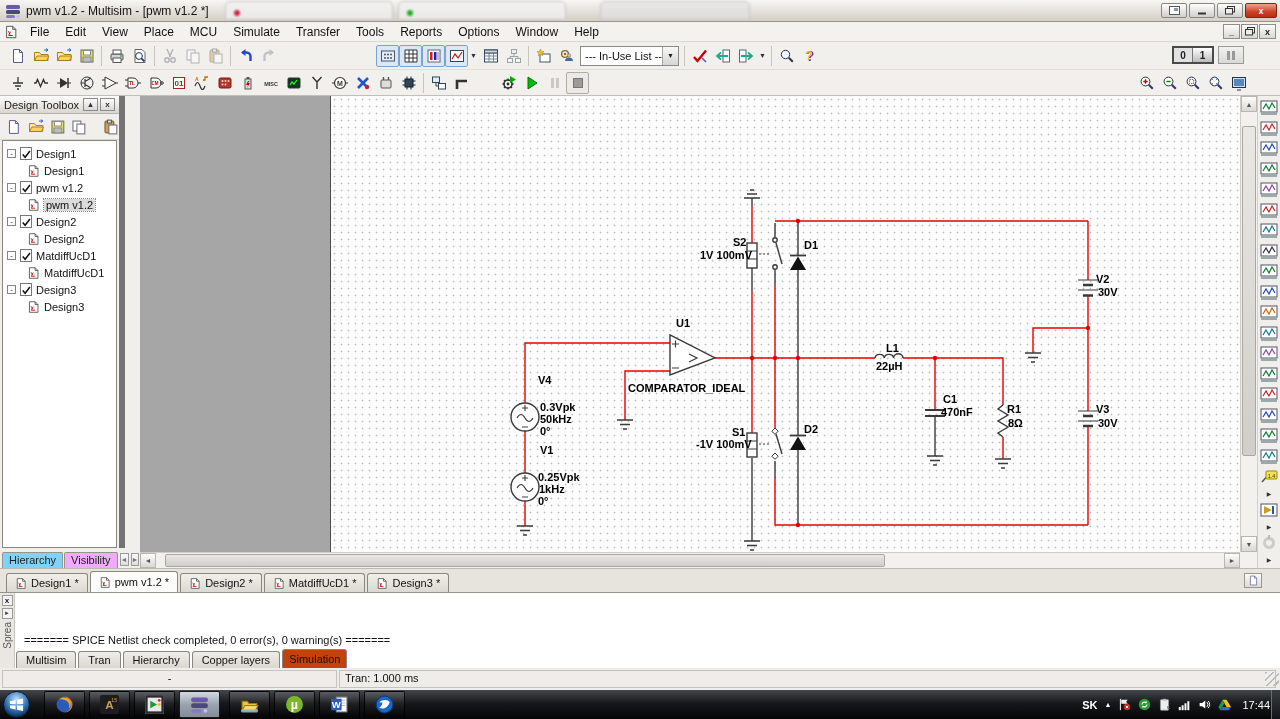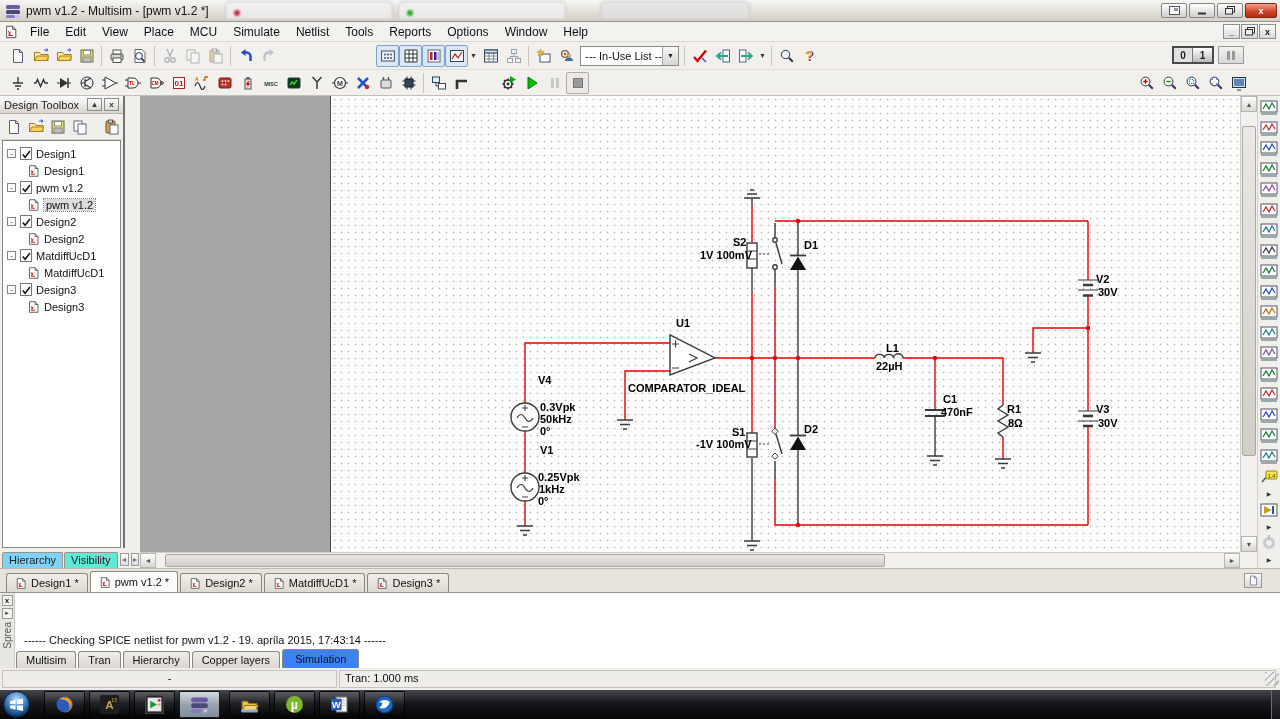--- a/index.html
+++ b/index.html
@@ -35,36 +35,36 @@
 .combo .val{flex:1;padding-left:4px;white-space:nowrap;overflow:hidden;color:#111}
 .combo .cbtn{width:16px;height:18px;background:linear-gradient(#f8f8f8,#d5d5d2);border-left:1px solid #a5a5a5;display:flex;align-items:center;justify-content:center;font-size:7px;color:#222}
 .rockerwrap{position:absolute;right:36px;top:46px;display:flex;gap:4px;align-items:center}
 .rocker{width:42px;height:18px;border:2px solid #4a4a4a;background:#ececec;display:flex;font-size:10px;font-weight:bold;color:#222}
 .rocker .r0{width:19px;border-right:1px solid #777;display:flex;align-items:center;justify-content:center;background:#e2e2e2}
 .rocker .r1{width:19px;display:flex;align-items:center;justify-content:center;background:linear-gradient(#fff,#bbb)}
 .pausebtn{width:26px;height:18px;border:1px solid #9a9a9a;background:linear-gradient(#f2f2f2,#d9d9d6);display:flex;align-items:center;justify-content:center}
 .pausebtn .bars{width:8px;height:9px;border-left:3px solid #999;border-right:3px solid #999}
 .zoomgrp{position:absolute;right:30px;top:72px;display:flex}
 
-.toolbox{left:0;top:96px;width:125px;height:472px;background:#f0efec;border-right:2px solid #737373}
+.toolbox{left:0;top:96px;width:125px;height:472px;background:#f0efec;border-right:6px solid #737373}
 .tbx-title{height:18px;background:linear-gradient(#fdfdfc,#d9d6cf);border-bottom:1px solid #b5b2ab;font-size:11px;color:#222;display:flex;align-items:center;padding:0 4px}
 .tbx-btn{width:15px;height:13px;border:1px solid #8c8c8c;background:linear-gradient(#fcfcfc,#d9d9d6);display:flex;align-items:center;justify-content:center;font-size:8px;font-weight:bold;color:#333;margin-left:2px}
 .tbx-tools{height:26px;display:flex;align-items:center;gap:6px;padding-left:6px;background:#f0efec;border-bottom:1px solid #d8d5cf}
 .tbx-tools svg{width:16px;height:16px}
 .tree{position:absolute;left:2px;right:2px;top:44px;bottom:20px;background:#fff;border:1px solid #8a8780;font-size:11px;color:#111;overflow:hidden;padding-top:4px}
 .trow{display:flex;align-items:center;height:17px;padding-left:4px}
 .trow.child{padding-left:24px}
 .expander{width:9px;height:9px;border:1px solid #848484;background:#fff;font-size:8px;line-height:7px;text-align:center;color:#333;margin-right:4px;flex:none}
 .cb{width:12px;height:13px;border:1px solid #777;background:#fff;margin-right:4px;flex:none;position:relative}
 .cb svg{position:absolute;left:0;top:1px;width:11px;height:11px}
 .pgic{width:13px;height:14px;margin-right:4px;flex:none}
 .tlabel{white-space:nowrap}
 .tlabel.sel{background:#dcdcdc;outline:1px dotted #888;padding:0 2px}
 .tbx-tabs{position:absolute;left:0;bottom:0;width:140px;height:20px;display:flex;align-items:flex-end;padding-left:2px;background:#f0efec}
-.ttab{font-size:11px;padding:1px 6px 2px;border:1px solid #97948c;border-bottom:none;background:#5eead4;border-radius:2px 2px 0 0;margin-right:1px;color:#222}
+.ttab{font-size:11px;padding:1px 6px 2px;border:1px solid #97948c;border-bottom:none;background:#f0abfc;border-radius:2px 2px 0 0;margin-right:1px;color:#222}
 .ttab.active{background:#7dd3fc}
 .tarrow{width:13px;height:13px;border:1px solid #9a9a9a;background:linear-gradient(#fafafa,#ddd);font-size:7px;color:#777;display:flex;align-items:center;justify-content:center;margin:0 1px 2px}
 
 .canvas{left:140px;top:96px;width:1100px;height:456px;background:#a6a6a6;overflow:hidden}
 .sheet{position:absolute;left:190px;top:0;width:910px;height:456px;background-color:#fdfdfd;background-image:radial-gradient(#bcbcbc .9px,transparent 1.05px);background-size:7px 7px;border-left:1px solid #4e4e4e}
 .vscroll{left:1240px;top:96px;width:17px;height:456px;background:#f2f1ee;border-left:1px solid #cfccc5}
 .hscroll{left:140px;top:552px;width:1100px;height:16px;background:#f2f1ee;border-top:1px solid #cfccc5}
 .scorner{left:1240px;top:552px;width:17px;height:16px;background:#f2f1ee}
 .sbtn{position:absolute;background:linear-gradient(#fdfdfd,#d9d8d4);border:1px solid #b9b6af;display:flex;align-items:center;justify-content:center;font-size:7px;color:#555}
 .sthumb{position:absolute;background:linear-gradient(#e9e8e5,#cfcec9);border:1px solid #aaa7a0;border-radius:2px}
@@ -80,21 +80,21 @@
 .dtabbtn{position:absolute;right:18px;top:573px;width:18px;height:15px;border:1px solid #9a978f;background:linear-gradient(#fbfbfa,#ddDAD3);display:flex;align-items:center;justify-content:center}
 
 .ssview{left:0;top:592px;width:1280px;height:76px;background:#fff;border-top:1px solid #96938b}
 .ssrail{position:absolute;left:0;top:0;width:15px;height:76px;background:#e9e7e2;border-right:1px solid #c9c6bf;display:flex;flex-direction:column;align-items:center}
 .ssx{width:11px;height:11px;border:1px solid #9a9a9a;background:#f4f4f2;font-size:8px;font-weight:bold;color:#222;line-height:9px;text-align:center;margin-top:2px}
 .ssar{width:11px;height:11px;border:1px solid #9a9a9a;background:#f4f4f2;font-size:6px;color:#444;line-height:9px;text-align:center;margin-top:2px}
 .ssvert{margin-top:3px;font-size:10px;color:#555;writing-mode:vertical-rl;transform:rotate(180deg)}
 .sslines{position:absolute;left:24px;top:5px;font-size:11px;color:#111;line-height:17px;white-space:pre}
 .sstabs{position:absolute;left:16px;bottom:0;display:flex;align-items:flex-end;height:21px}
 .sstab{font-size:11px;color:#111;padding:2px 9px;border:1px solid #8a877f;border-bottom:none;border-radius:3px 3px 0 0;background:linear-gradient(#efede8,#dad7d0);margin-right:2px}
-.sstab.active{background:#3b82f6;padding:3px 12px}
+.sstab.active{background:#c2410c;padding:3px 6px}
 
 .statusbar{left:0;top:668px;width:1280px;height:22px;background:#efede9;display:flex;align-items:stretch;font-size:11px;color:#111;padding:2px}
 .scell{border:1px solid #c6c3bc;background:#efede9;padding:1px 5px;margin-right:2px;white-space:nowrap;overflow:hidden}
 .grip{position:absolute;right:1px;top:672px;width:14px;height:14px;background:repeating-linear-gradient(135deg,#bbb 0 2px,transparent 2px 5px)}
 
 .taskbar{left:0;top:690px;width:1280px;height:29px;background:linear-gradient(#43464c,#17181b 45%,#050506)}
 .orb{position:absolute;left:3px;top:1px;width:27px;height:27px;border-radius:50%;background:radial-gradient(circle at 50% 30%,#bfe0f7,#3e7fc1 45%,#0a2f5e 80%);border:1px solid #0a1a30;display:flex;align-items:center;justify-content:center}
 .tkbtn{position:absolute;top:1px;width:41px;height:27px;border:1px solid rgba(0,0,0,.85);border-radius:2px;background:linear-gradient(rgba(255,255,255,.16),rgba(255,255,255,.04) 50%,rgba(0,0,0,.25));display:flex;align-items:center;justify-content:center}
 .tkbtn.active{background:linear-gradient(#d3d9e0,#9aa4b0 50%,#828d9a)}
 .tkbtn svg{width:19px;height:19px}
@@ -492,21 +492,21 @@
   <div class="menubar abs">
     <svg style="width:14px;height:14px;margin:0 4px">
         <use href="#s-pagered"></use>
       </svg>
     <span class="menu-item">File</span>
     <span class="menu-item">Edit</span>
     <span class="menu-item">View</span>
     <span class="menu-item">Place</span>
     <span class="menu-item">MCU</span>
     <span class="menu-item">Simulate</span>
-    <span class="menu-item">Netlist</span>
+    <span class="menu-item">Transfer</span>
     <span class="menu-item">Tools</span>
     <span class="menu-item">Reports</span>
     <span class="menu-item">Options</span>
     <span class="menu-item">Window</span>
     <span class="menu-item">Help</span>
     <div class="mdi">
       <div class="mdibtn">_</div>
       <div class="mdibtn">
           <svg width="10" height="9" viewBox="0 0 10 9">
             <rect x="2.5" y="0.5" width="7" height="5.5" fill="none" stroke="#333"></rect>
@@ -1187,21 +1187,20 @@
       </svg>
     </div>
 
   <div class="ssview abs">
     <div class="ssrail">
       <div class="ssx">x</div>
       <div class="ssar">►</div>
       <div class="ssvert">Sprea</div>
     </div>
     <div class="sslines">
-      <div>------ Checking SPICE netlist for pwm v1.2 - 19. apríla 2015, 17:43:14 ------</div>
       <div>======= SPICE Netlist check completed, 0 error(s), 0 warning(s) =======</div>
     </div>
     <div class="sstabs">
       <span class="sstab">Multisim</span>
       <span class="sstab">Tran</span>
       <span class="sstab">Hierarchy</span>
       <span class="sstab">Copper layers</span>
       <span class="sstab active">Simulation</span>
     </div>
   </div>
@@ -1251,16 +1250,39 @@
     <div class="tkbtn" style="left:319px">
         <svg>
           <use href="#s-word"></use>
         </svg>
       </div>
     <div class="tkbtn" style="left:364px">
         <svg>
           <use href="#s-tb"></use>
         </svg>
       </div>
+    <div class="tray">
+      <span style="font-weight:bold">SK</span>
+      <span style="font-size:7px">▲</span>
+      <svg>
+          <use href="#s-flag"></use>
+        </svg>
+      <svg>
+          <use href="#s-sync"></use>
+        </svg>
+      <svg>
+          <use href="#s-clip"></use>
+        </svg>
+      <svg>
+          <use href="#s-sig"></use>
+        </svg>
+      <svg>
+          <use href="#s-vol"></use>
+        </svg>
+      <svg>
+          <use href="#s-drive"></use>
+        </svg>
+      <span style="margin-left:4px">17:44</span>
+    </div>
     <div class="showdesk"></div>
   </div>
 
 </div>
 
 </body></html>

